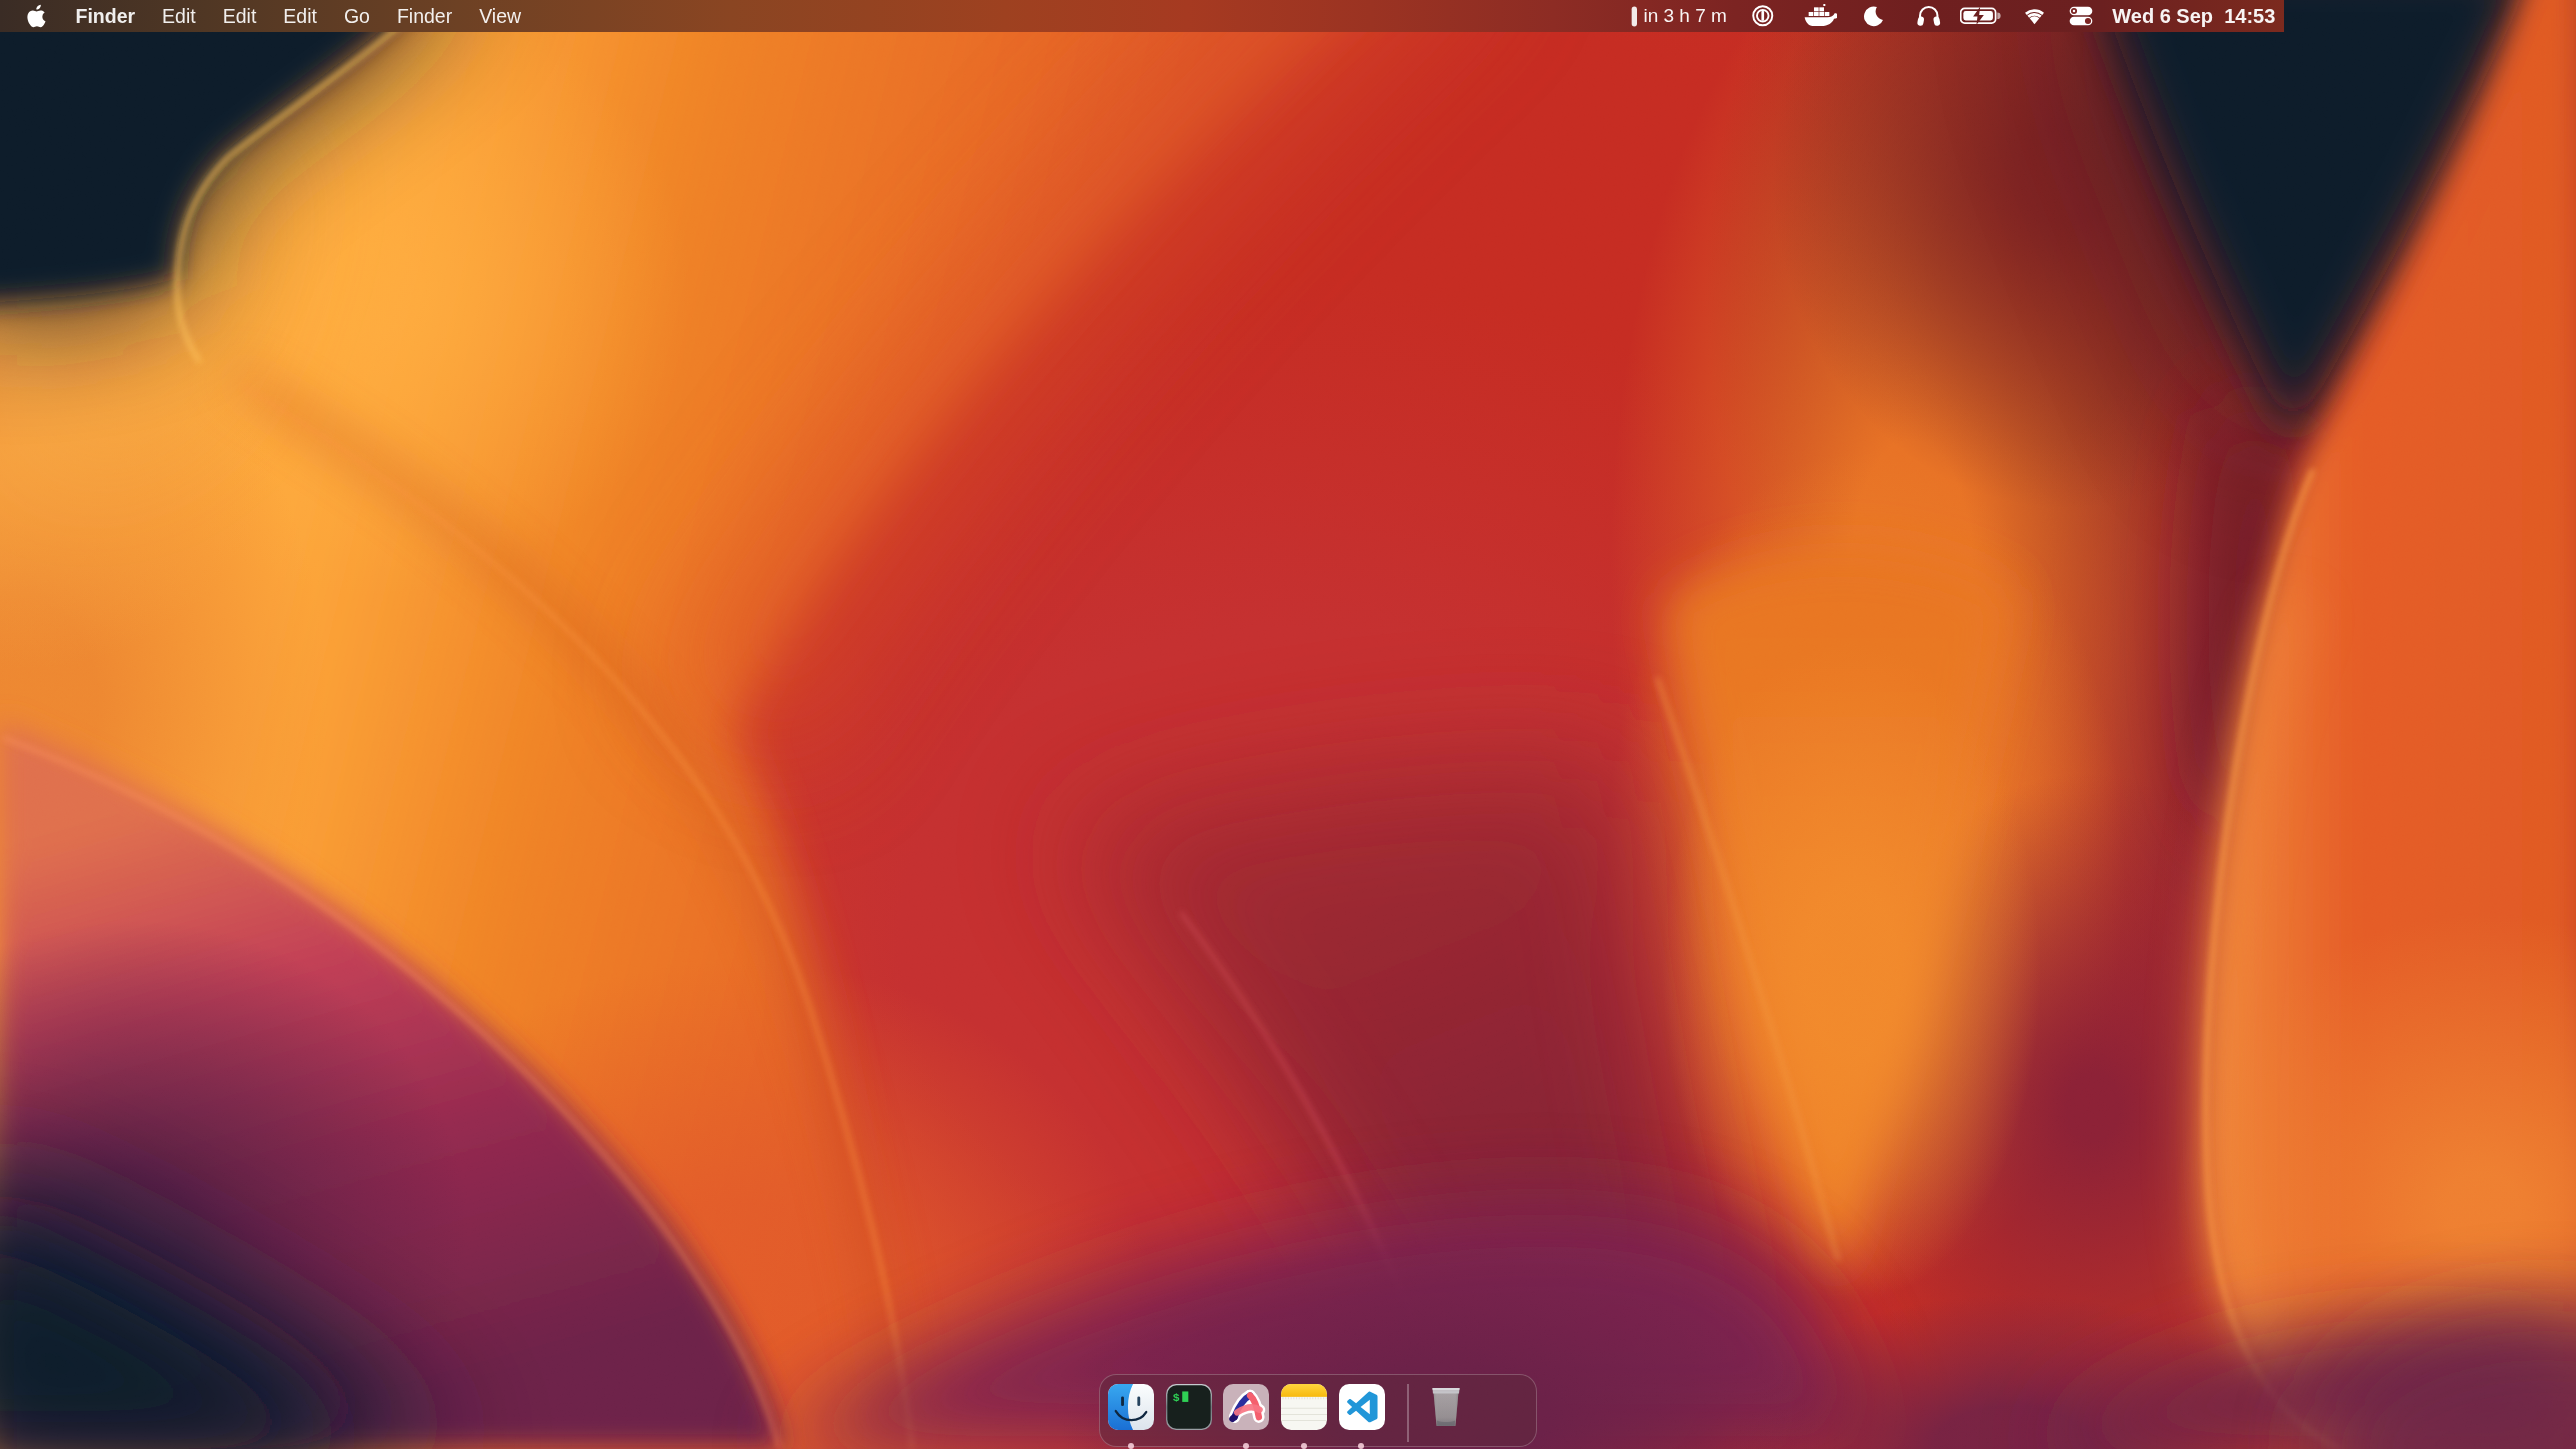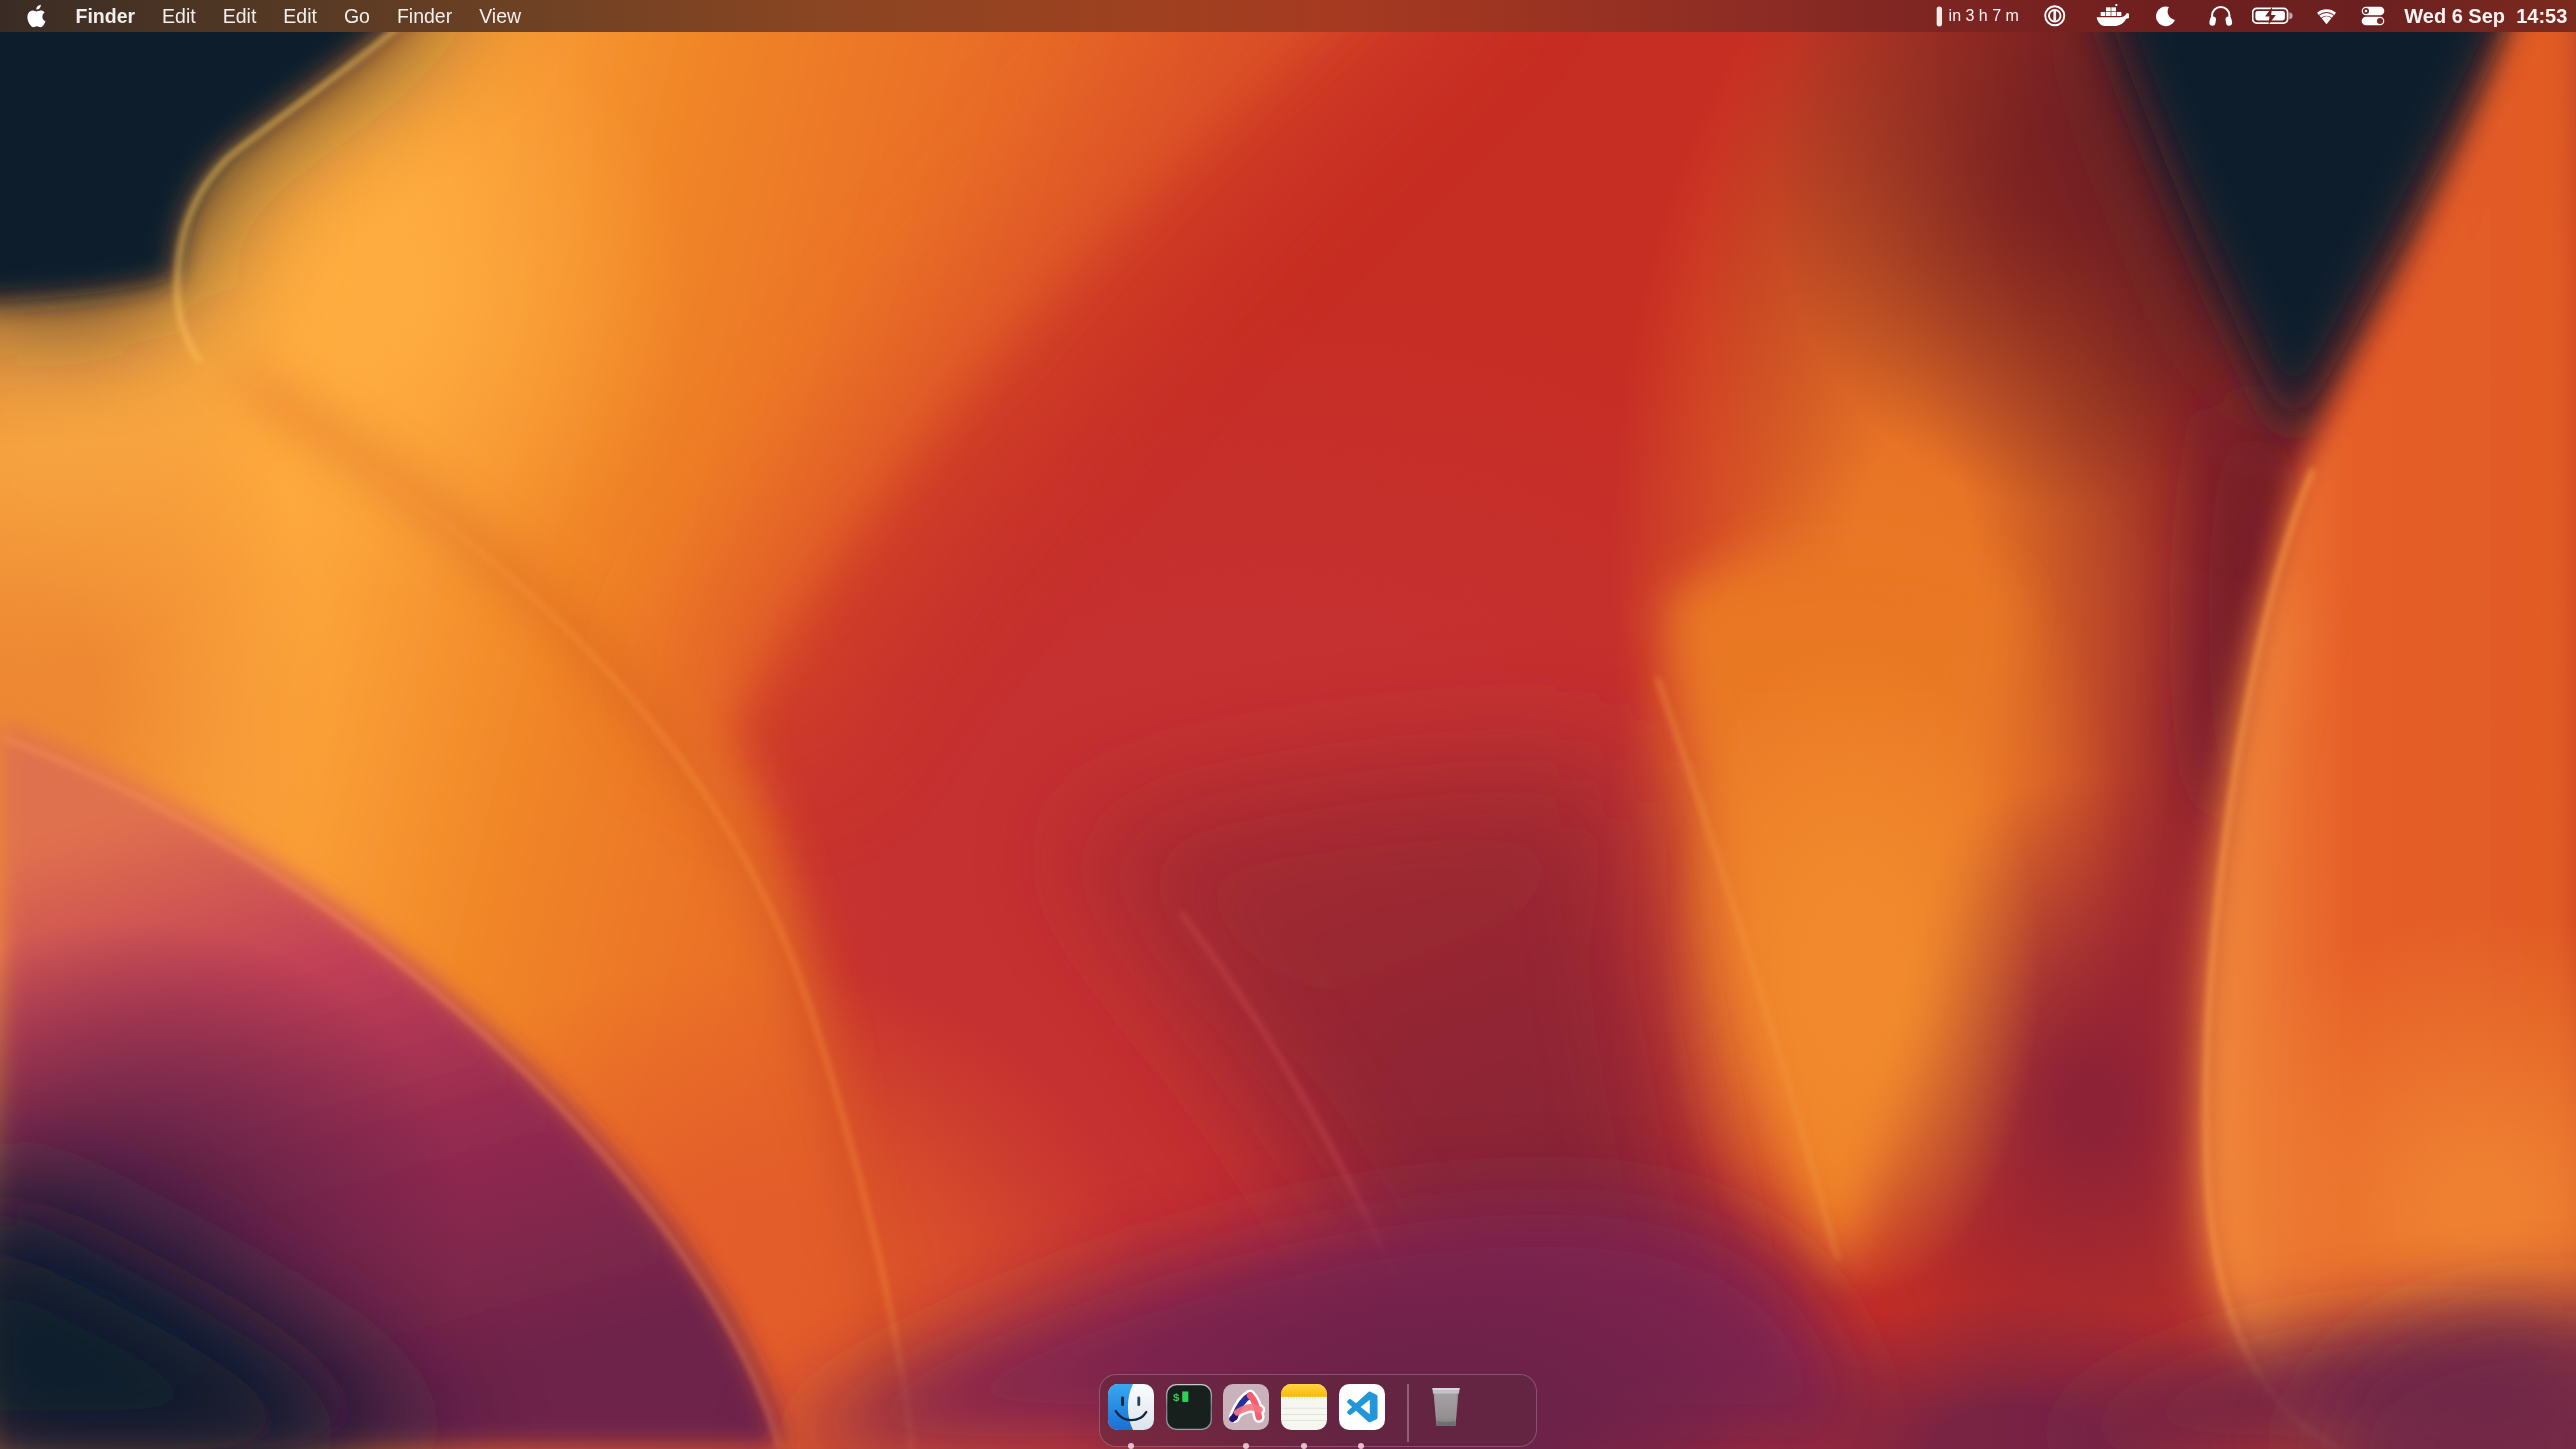--- a/index.html
+++ b/index.html
@@ -1,19 +1,19 @@
 <!DOCTYPE html>
 <html style="font-size:10.7px"><head>
 <meta charset="utf-8">
 <style>
   html,body{margin:0;padding:0;width:2576px;height:1449px;overflow:hidden;background:#c5281f;}
   body{position:relative;font-family:"Liberation Sans",sans-serif;}
   #wall{position:absolute;left:0;top:0;width:2576px;height:1449px;}
   
-  #menubar{position:absolute;left:0;top:0;width:2576px;height:32px;
+  #menubar{position:absolute;left:0;top:0;width:2284px;height:32px;
     background:linear-gradient(to right,#3a2c25 0%,#503724 9%,#6d4124 20%,#8a4522 32%,#9e4120 44%,#a63a21 52%,#9b3322 60%,#8d2c24 68%,#7c2422 76%,#6f1f1f 84%,#6b2020 92%,#7c2a1e 100%);
     display:flex;align-items:center;color:rgba(255,255,255,0.92);font-size:19.5px;}
   #menubar .left{display:flex;align-items:center;height:100%;}
   #menubar .apple{margin-left:25.5px;width:23px;display:flex;align-items:center;}
   #menubar .item{margin-left:27px;}
   #menubar .bold{font-weight:bold;margin-left:27px;}
   #menubar .right{position:absolute;right:0;top:0;height:32px;display:flex;align-items:center;color:rgba(255,255,255,0.95);}
   .sic{display:flex;align-items:center;justify-content:center;}
   #clock{margin-right:8.7px;margin-left:9.4px;font-size:20px;font-weight:bold;}
   
@@ -245,21 +245,21 @@
     <span class="item">Go</span>
     <span class="item">Finder</span>
     <span class="item">View</span>
   </div>
   <div class="right">
     <span class="sic" style="margin-right:6px">
         <svg width="6.7" height="23" viewBox="0 0 10 34">
           <rect x="1" y="2" width="8" height="30" rx="4" fill="rgba(255,255,255,0.9)"></rect>
         </svg>
       </span>
-    <span style="margin-right:23.5px;font-size:16px">in 3 h 7 m</span>
+    <span style="margin-right:23.5px;font-size:19px">in 3 h 7 m</span>
     <span class="sic" style="margin-right:27.5px">
         <svg width="25.5" height="25.5" viewBox="0 0 38 38">
           <circle cx="19" cy="19" r="14.2" fill="none" stroke="#fff" stroke-width="2.9"></circle>
           <circle cx="19" cy="19" r="8.6" fill="none" stroke="#fff" stroke-width="2.9"></circle>
           <rect x="17" y="11.5" width="4" height="15" rx="2" fill="#fff"></rect>
         </svg>
       </span>
     <span class="sic" style="margin-right:25px">
         <svg width="34" height="24" viewBox="0 0 50 36">
           <g fill="#fff">

